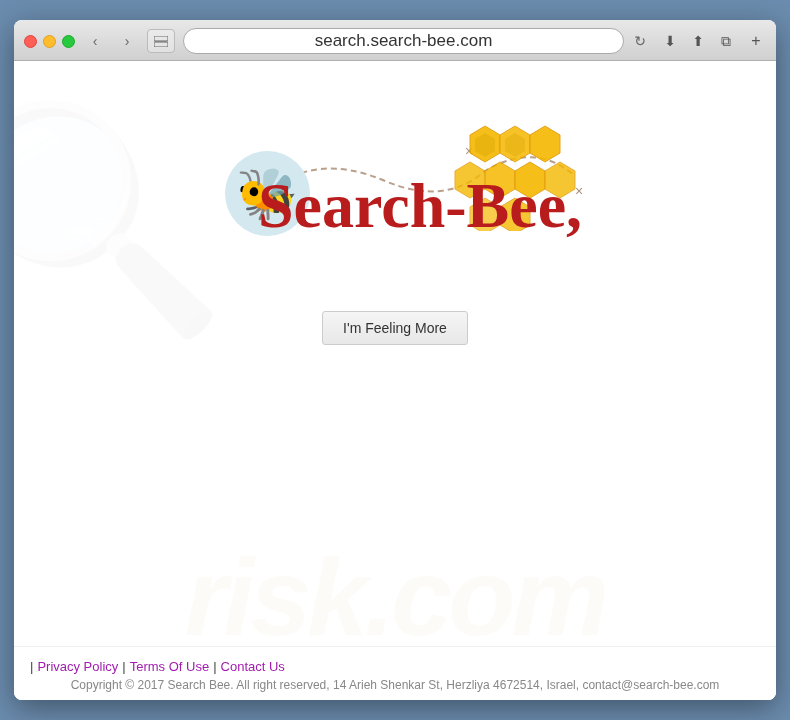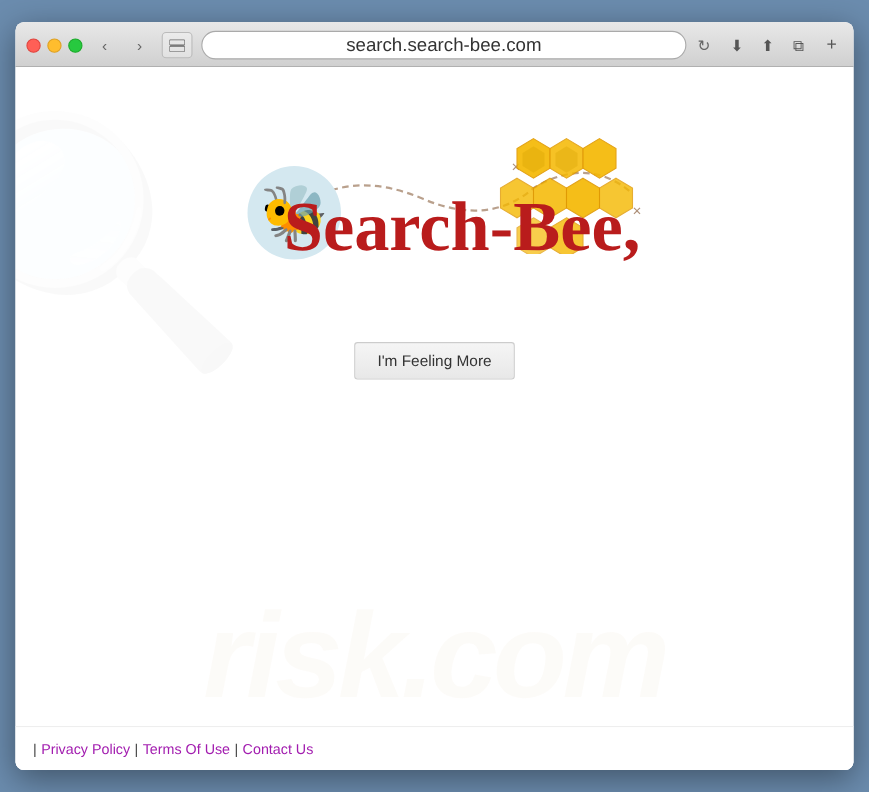--- a/index.html
+++ b/index.html
@@ -409,16 +409,17 @@
 
     <div class="page-footer">
       <div class="footer-links">
         <span>|</span>
         <a class="footer-link">Privacy Policy</a>
         <span>|</span>
         <a class="footer-link">Terms Of Use</a>
         <span>|</span>
         <a class="footer-link">Contact Us</a>
       </div>
+      <div class="footer-copyright">Copyright © 2017 Search Bee. All right reserved, 14 Arieh Shenkar St, Herzliya 4672514, Israel, contact@search-bee.com</div>
     </div>
 
   </div>
 </div>
 
 </body></html>

